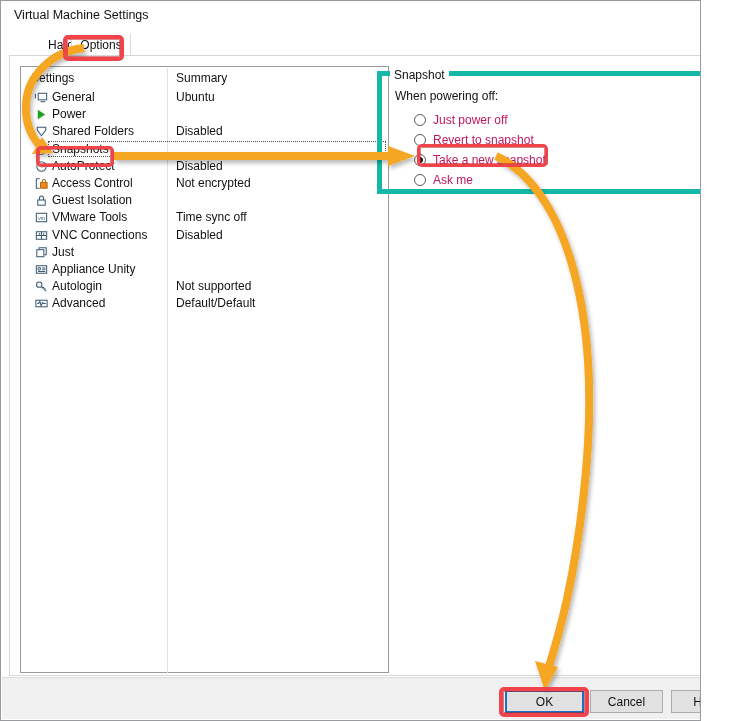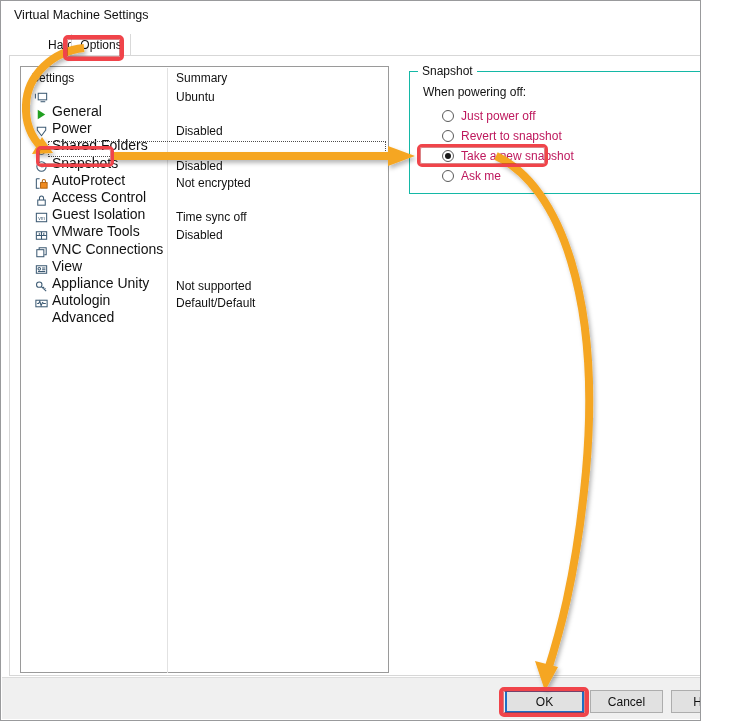--- a/index.html
+++ b/index.html
@@ -73,34 +73,34 @@
   #hdr-summary{left:155px;}
 
   #rows{position:absolute;left:0;top:22px;width:367px;}
   .row{
     position:relative;height:17.2px;width:367px;
   }
   .row-icon{
     position:absolute;left:13px;top:1px;width:15px;height:15px;
   }
   .row-label{
-    position:absolute;left:31px;top:14px;font-size:14px;color:#111;white-space:nowrap;
+    position:absolute;left:31px;top:1px;font-size:12px;color:#111;white-space:nowrap;
   }
   .row-summary{
     position:absolute;left:155px;top:1px;font-size:12px;color:#111;white-space:nowrap;
   }
   .row.focused .focus-rect{
     position:absolute;left:27px;top:0px;width:338px;height:16px;
     border:1px dotted #4d4d4d;box-sizing:border-box;
   }
 
   
   #group-snapshot{
-    position:absolute;left:399px;top:15px;width:334px;height:123px;
-    border:1px solid #14b8a6;box-sizing:border-box;
+    position:absolute;left:367px;top:15px;width:334px;height:123px;
+    border:5px solid #14b8a6;box-sizing:border-box;
   }
   #group-legend{
     position:absolute;left:8px;top:-8px;background:#ffffff;padding:0 4px;
     font-size:12px;color:#111;
   }
   #group-caption{
     position:absolute;left:13px;top:13px;font-size:12px;color:#111;
   }
   .radio-row{
     position:absolute;left:32px;height:20px;display:flex;align-items:center;
@@ -253,21 +253,21 @@
                 <path d="M5 6.4 h1.6 M5.8 5.6 v1.6 M9.6 6.4 h1.6 M10.4 5.6 v1.6" stroke="#3c5a73" fill="none" stroke-width="1.1"></path>
               </svg></span>
             <span class="row-label">VNC Connections</span>
             <span class="row-summary">Disabled</span>
           </div>
           <div class="row">
             <span class="row-icon"><svg viewBox="0 0 16 16" width="15" height="15">
                 <rect x="3" y="5" width="7.5" height="7.5" stroke="#3c5a73" fill="none" stroke-width="1.1"></rect>
                 <path d="M5.5 5 V3 h7.5 v7.5 h-2" stroke="#3c5a73" fill="none" stroke-width="1.1"></path>
               </svg></span>
-            <span class="row-label">View</span>
+            <span class="row-label">Just</span>
             <span class="row-summary"></span>
           </div>
           <div class="row">
             <span class="row-icon"><svg viewBox="0 0 16 16" width="15" height="15">
                 <rect x="2.5" y="4" width="11" height="8" stroke="#3c5a73" fill="none" stroke-width="1.1"></rect>
                 <circle cx="5.6" cy="7.3" r="1.4" stroke="#3c5a73" fill="none" stroke-width="1.1"></circle>
                 <path d="M8.6 6.3 h3.6 M8.6 8.3 h3.6 M4.2 10.2 h7.8" stroke="#3c5a73" fill="none" stroke-width="1.1"></path>
               </svg></span>
             <span class="row-label">Appliance Unity</span>
             <span class="row-summary"></span>

